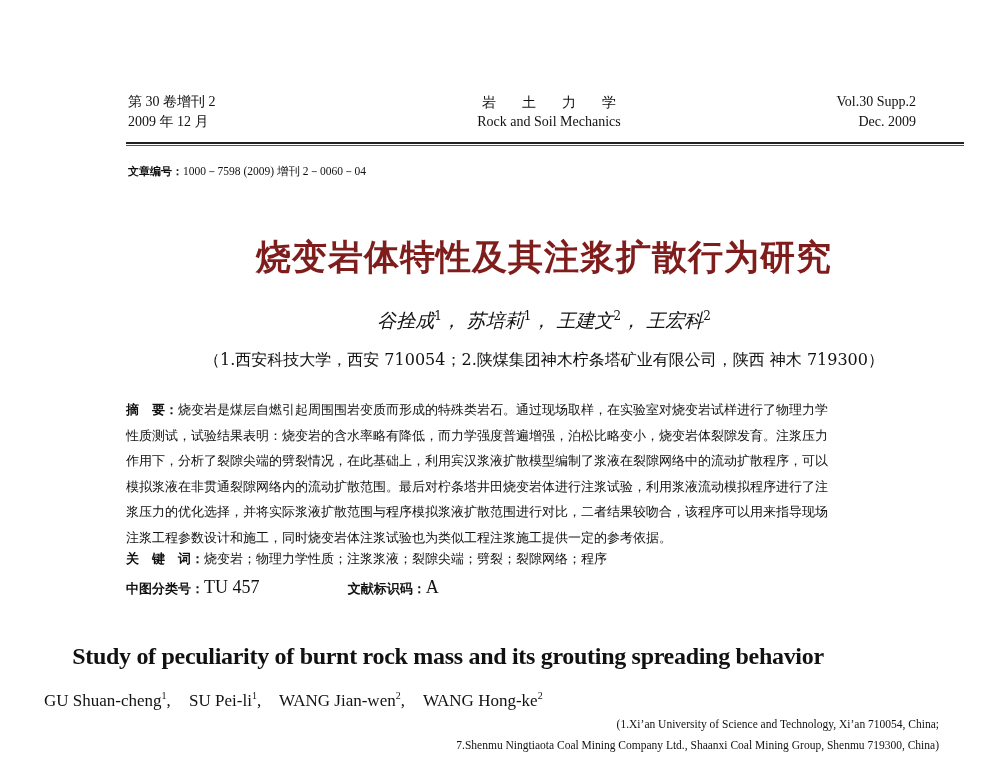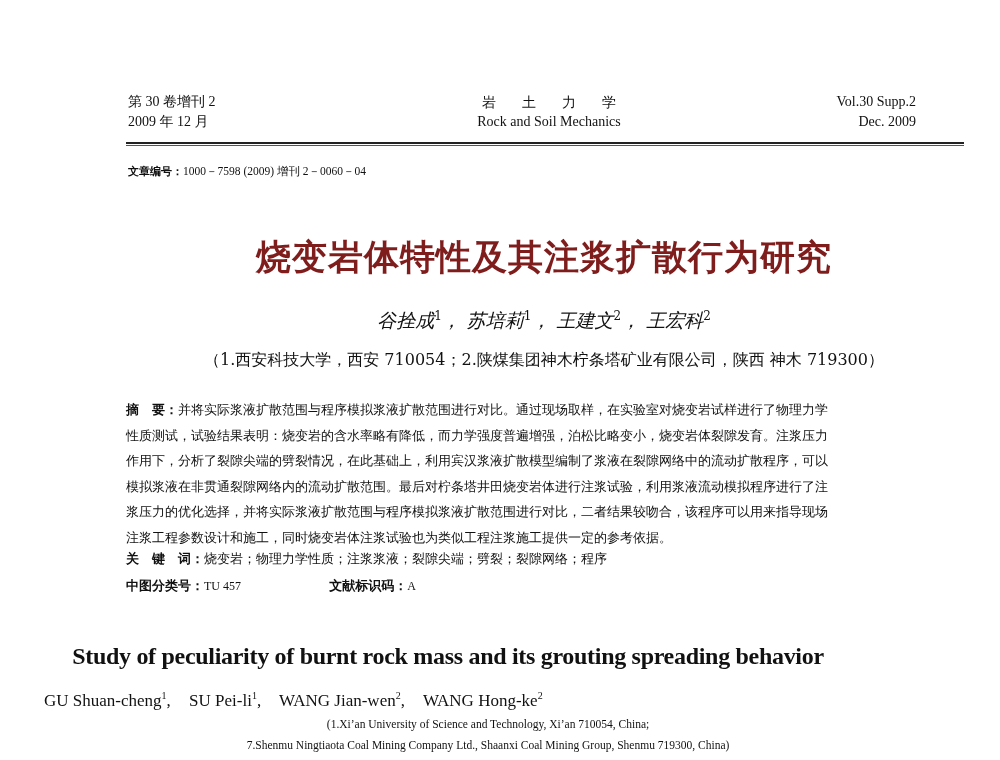--- a/index.html
+++ b/index.html
@@ -16,27 +16,27 @@
   .title-cn { left: 0; width: 1000px; top: 234px; text-align: center; font-family: "DejaVu Sans", sans-serif; font-weight: bold; font-size: 35px; letter-spacing: 1px; color: #7f1d1d; }
   .authors-cn { left: 0; width: 1000px; top: 308px; text-align: center; font-family: "DejaVu Serif", serif; font-size: 19px; font-style: italic; }
   .authors-cn sup { font-size: 12px; font-style: normal; }
   .affil-cn { left: 0; width: 1000px; top: 350px; text-align: center; font-size: 16px; font-family: "DejaVu Serif", serif; }
   .abstract { left: 82px; width: 840px; top: 397px; font-size: 13px; line-height: 25.5px; font-family: "DejaVu Serif", serif; text-align: justify; }
   .abstract .lbl { font-family: "DejaVu Sans", sans-serif; font-weight: bold; }
   .abstract .line { display: block; white-space: nowrap; }
   .kw { left: 82px; top: 550px; font-size: 13px; font-family: "DejaVu Serif", serif; }
   .kw .lbl, .cls .lbl { font-family: "DejaVu Sans", sans-serif; font-weight: bold; }
   .cls { left: 82px; top: 577px; font-size: 13px; font-family: "DejaVu Serif", serif; }
-  .cls .val { font-family: "Liberation Serif", serif; font-size: 12px; }
+  .cls .val { font-family: "Liberation Serif", serif; font-size: 18px; }
   .cls .gap { display: inline-block; width: 80px; }
   .title-en { left: 0; width: 808px; top: 643px; text-align: center; font-family: "Liberation Serif", serif; font-weight: bold; font-size: 24px; letter-spacing: -0.3px; }
   .authors-en { left: 0; width: 1000px; top: 690px; text-align: left; font-family: "Liberation Serif", serif; font-size: 17px; }
   .authors-en sup { font-size: 10px; }
   .authors-en .sep { display: inline-block; width: 14px; }
-  .affil-en { left: 4px; width: 880px; top: 714px; text-align: center; font-family: "Liberation Serif", serif; font-size: 11.5px; line-height: 21px; }
+  .affil-en { left: 15px; width: 880px; top: 714px; text-align: right; font-family: "Liberation Serif", serif; font-size: 11.5px; line-height: 21px; }
 </style>
 </head>
 <body>
 
 <div class="abs hdr hdr-left">
   <div>第 30 卷增刊 2</div>
   <div>2009 年 12 月</div>
 </div>
 <div class="abs hdr hdr-center">
   <div class="cn">岩土力学</div>
@@ -57,21 +57,21 @@
 <div class="abs authors-cn">
   <span>谷拴成</span><sup>1</sup><span>，</span>
   <span>苏培莉</span><sup>1</sup><span>，</span>
   <span>王建文</span><sup>2</sup><span>，</span>
   <span>王宏科</span><sup>2</sup>
 </div>
 
 <div class="abs affil-cn">（1.西安科技大学，西安 710054；2.陕煤集团神木柠条塔矿业有限公司，陕西 神木 719300）</div>
 
 <div class="abs abstract">
-  <span class="line"><span class="lbl">摘　要：</span><span>并将实际浆液扩散范围与程序模拟浆液扩散范围进行对比。通过现场取样，在实验室对烧变岩试样进行了物理力学</span></span>
+  <span class="line"><span class="lbl">摘　要：</span><span>烧变岩是煤层自燃引起周围围岩变质而形成的特殊类岩石。通过现场取样，在实验室对烧变岩试样进行了物理力学</span></span>
   <span class="line">性质测试，试验结果表明：烧变岩的含水率略有降低，而力学强度普遍增强，泊松比略变小，烧变岩体裂隙发育。注浆压力</span>
   <span class="line">作用下，分析了裂隙尖端的劈裂情况，在此基础上，利用宾汉浆液扩散模型编制了浆液在裂隙网络中的流动扩散程序，可以</span>
   <span class="line">模拟浆液在非贯通裂隙网络内的流动扩散范围。最后对柠条塔井田烧变岩体进行注浆试验，利用浆液流动模拟程序进行了注</span>
   <span class="line">浆压力的优化选择，并将实际浆液扩散范围与程序模拟浆液扩散范围进行对比，二者结果较吻合，该程序可以用来指导现场</span>
   <span class="line">注浆工程参数设计和施工，同时烧变岩体注浆试验也为类似工程注浆施工提供一定的参考依据。</span>
 </div>
 
 <div class="abs kw">
   <span class="lbl">关　键　词：</span><span>烧变岩；物理力学性质；注浆浆液；裂隙尖端；劈裂；裂隙网络；程序</span>
 </div>

